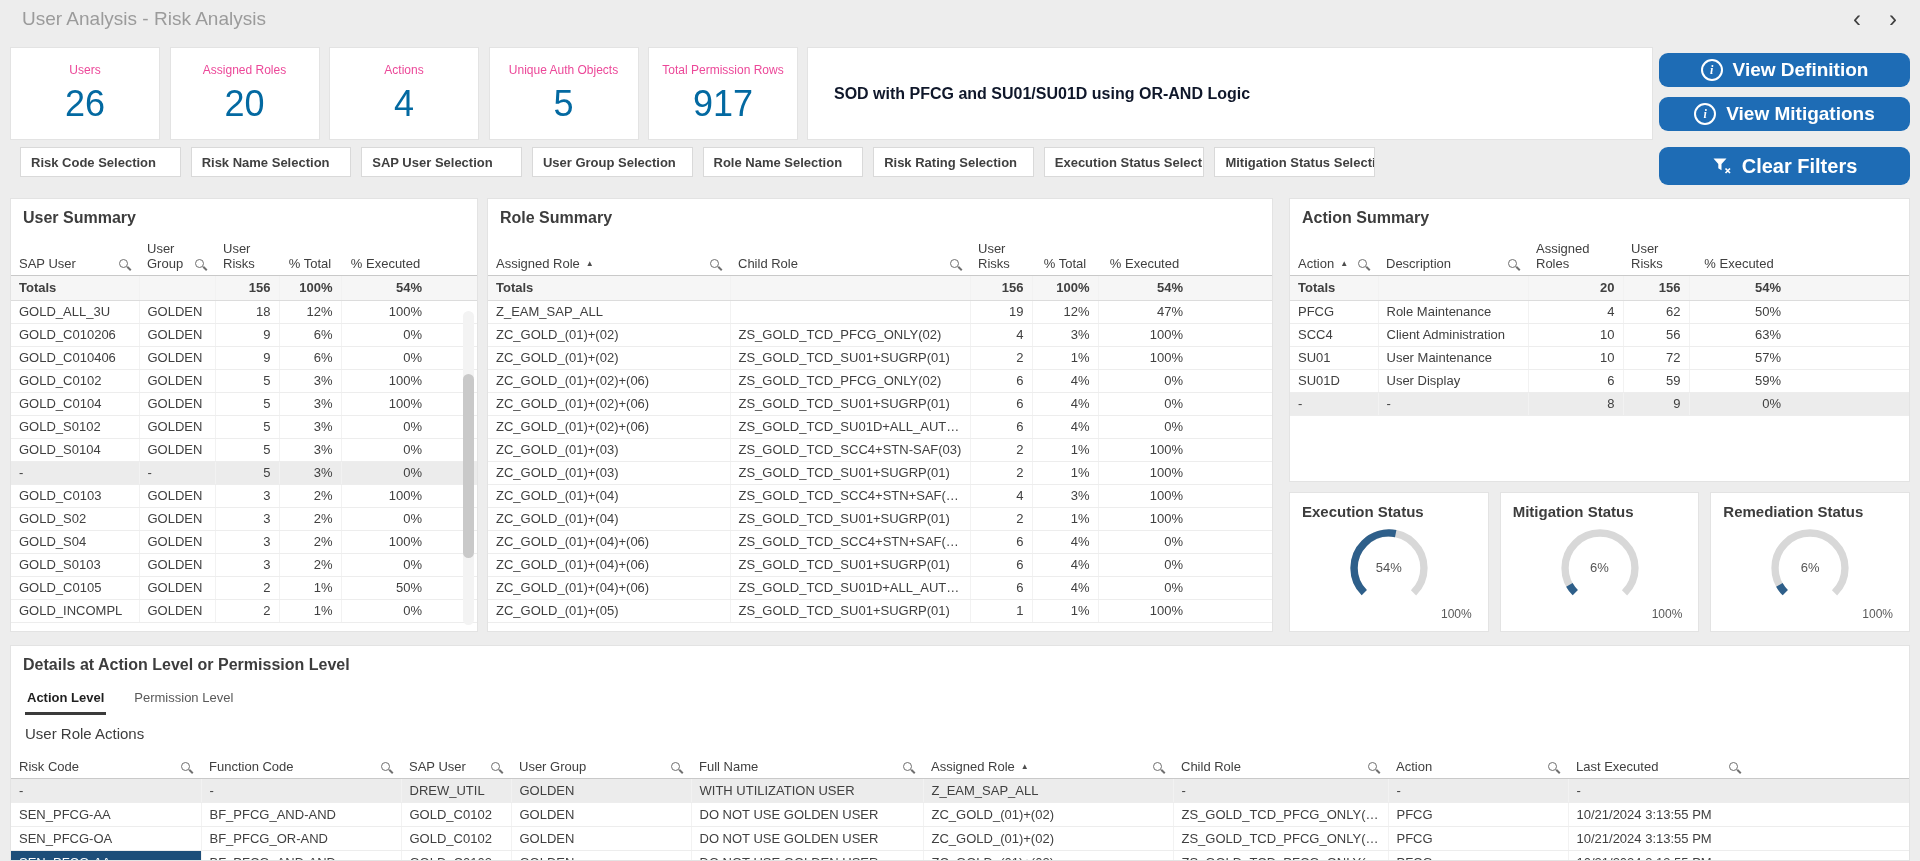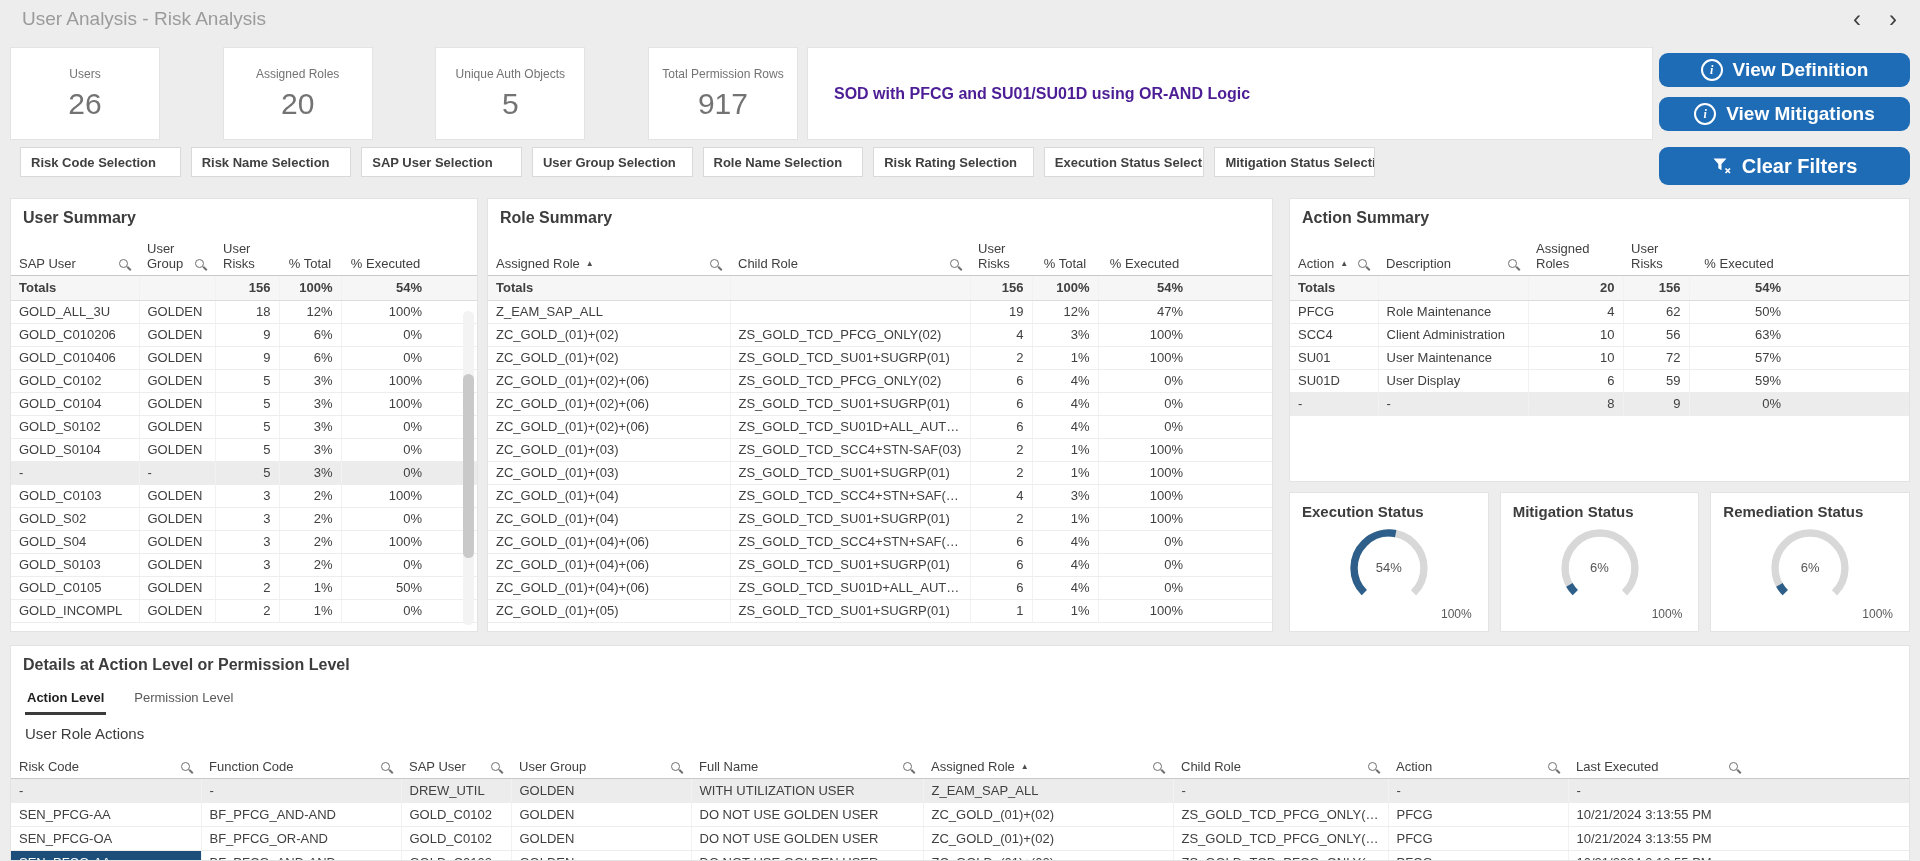--- a/index.html
+++ b/index.html
@@ -10,24 +10,24 @@
   }
   
   .app-title{position:absolute;left:22px;top:8px;font-size:19px;color:#9b9b9b}
   .nav-arrow{position:absolute;top:2px;width:30px;height:34px;display:flex;align-items:center;justify-content:center;
     font-size:24px;color:#3f3f3f;cursor:pointer;user-select:none}
   .nav-prev{left:1842px}.nav-next{left:1878px}
   
   .kpi-row{position:absolute;left:10px;top:47px;width:788px;display:flex;justify-content:space-between}
   .kpi{width:150px;height:93px;background:#fff;border:1px solid #e3e3e3;box-sizing:border-box;
     display:flex;flex-direction:column;align-items:center;justify-content:center;gap:6px}
-  .kpi-label{font-size:12px;color:#737373}
-  .kpi-value{font-size:30px;color:#737373}
+  .kpi-label{font-size:12px;color:#ec4899}
+  .kpi-value{font-size:36px;color:#0369a1}
   .sod-card{position:absolute;left:807px;top:47px;width:846px;height:93px;background:#fff;border:1px solid #e3e3e3;
-    box-sizing:border-box;display:flex;align-items:center;padding:0 26px;font-size:16px;font-weight:700;color:#4c1d95}
+    box-sizing:border-box;display:flex;align-items:center;padding:0 26px;font-size:16px;font-weight:700;color:#0f172a}
   
   .action-btn{position:absolute;left:1659px;width:251px;background:#1e6cb5;color:#fff;border:none;border-radius:9px;
     font-family:inherit;font-weight:700;font-size:19px;display:flex;align-items:center;justify-content:center;gap:10px;cursor:pointer}
   .btn-def{top:53px;height:34px}
   .btn-mit{top:97px;height:34px}
   .btn-clear{top:147px;height:38px;font-size:20px}
   .info-ic{width:18px;height:18px;border:2px solid #fff;border-radius:50%;display:inline-flex;align-items:center;justify-content:center;
     font-size:12px;font-weight:700;font-style:italic;font-family:"Liberation Serif",serif;flex:none}
   .funnel-ic{flex:none}
   
@@ -100,20 +100,24 @@
 
 <div class="kpi">
       <div class="kpi-label">Users</div>
       <div class="kpi-value">26</div>
     </div>
     <div class="kpi">
       <div class="kpi-label">Assigned Roles</div>
       <div class="kpi-value">20</div>
     </div>
     <div class="kpi">
+      <div class="kpi-label">Actions</div>
+      <div class="kpi-value">4</div>
+    </div>
+    <div class="kpi">
       <div class="kpi-label">Unique Auth Objects</div>
       <div class="kpi-value">5</div>
     </div>
     <div class="kpi">
       <div class="kpi-label">Total Permission Rows</div>
       <div class="kpi-value">917</div>
     </div>
   </div>
 
 <div class="sod-card">

